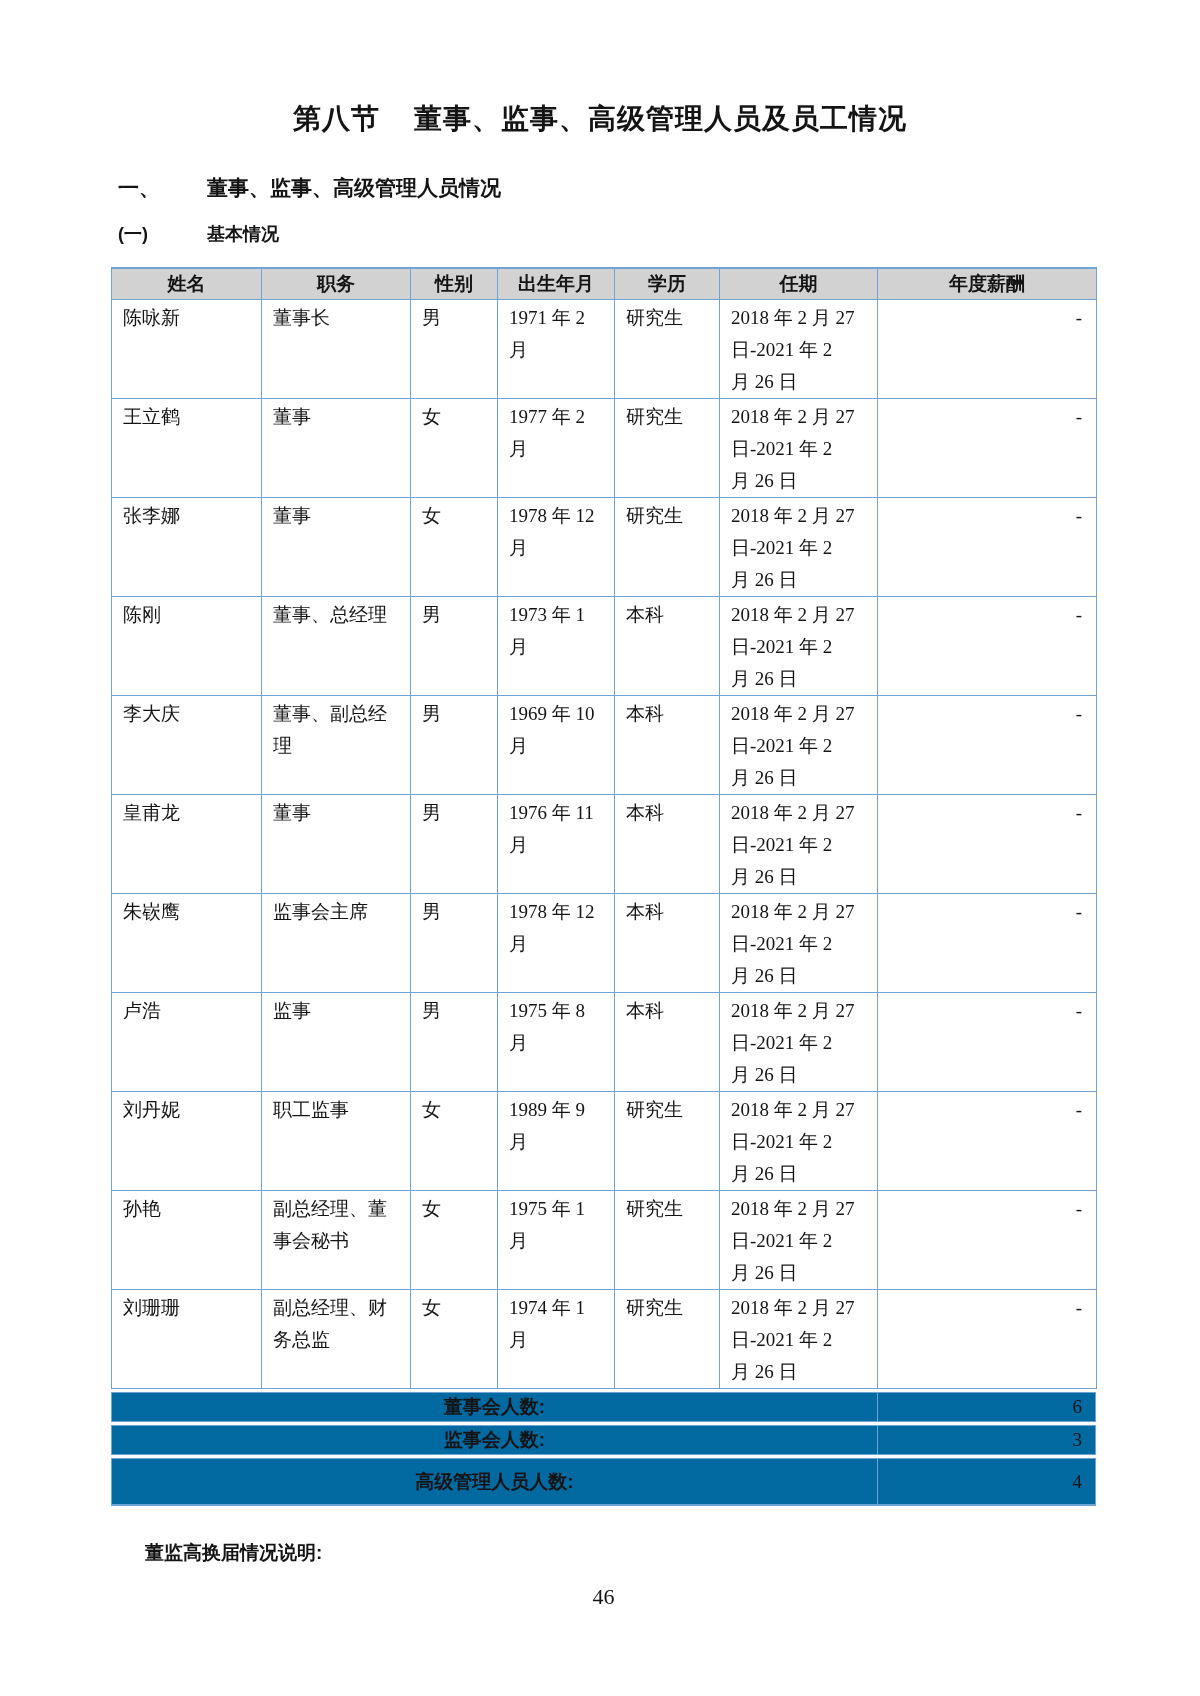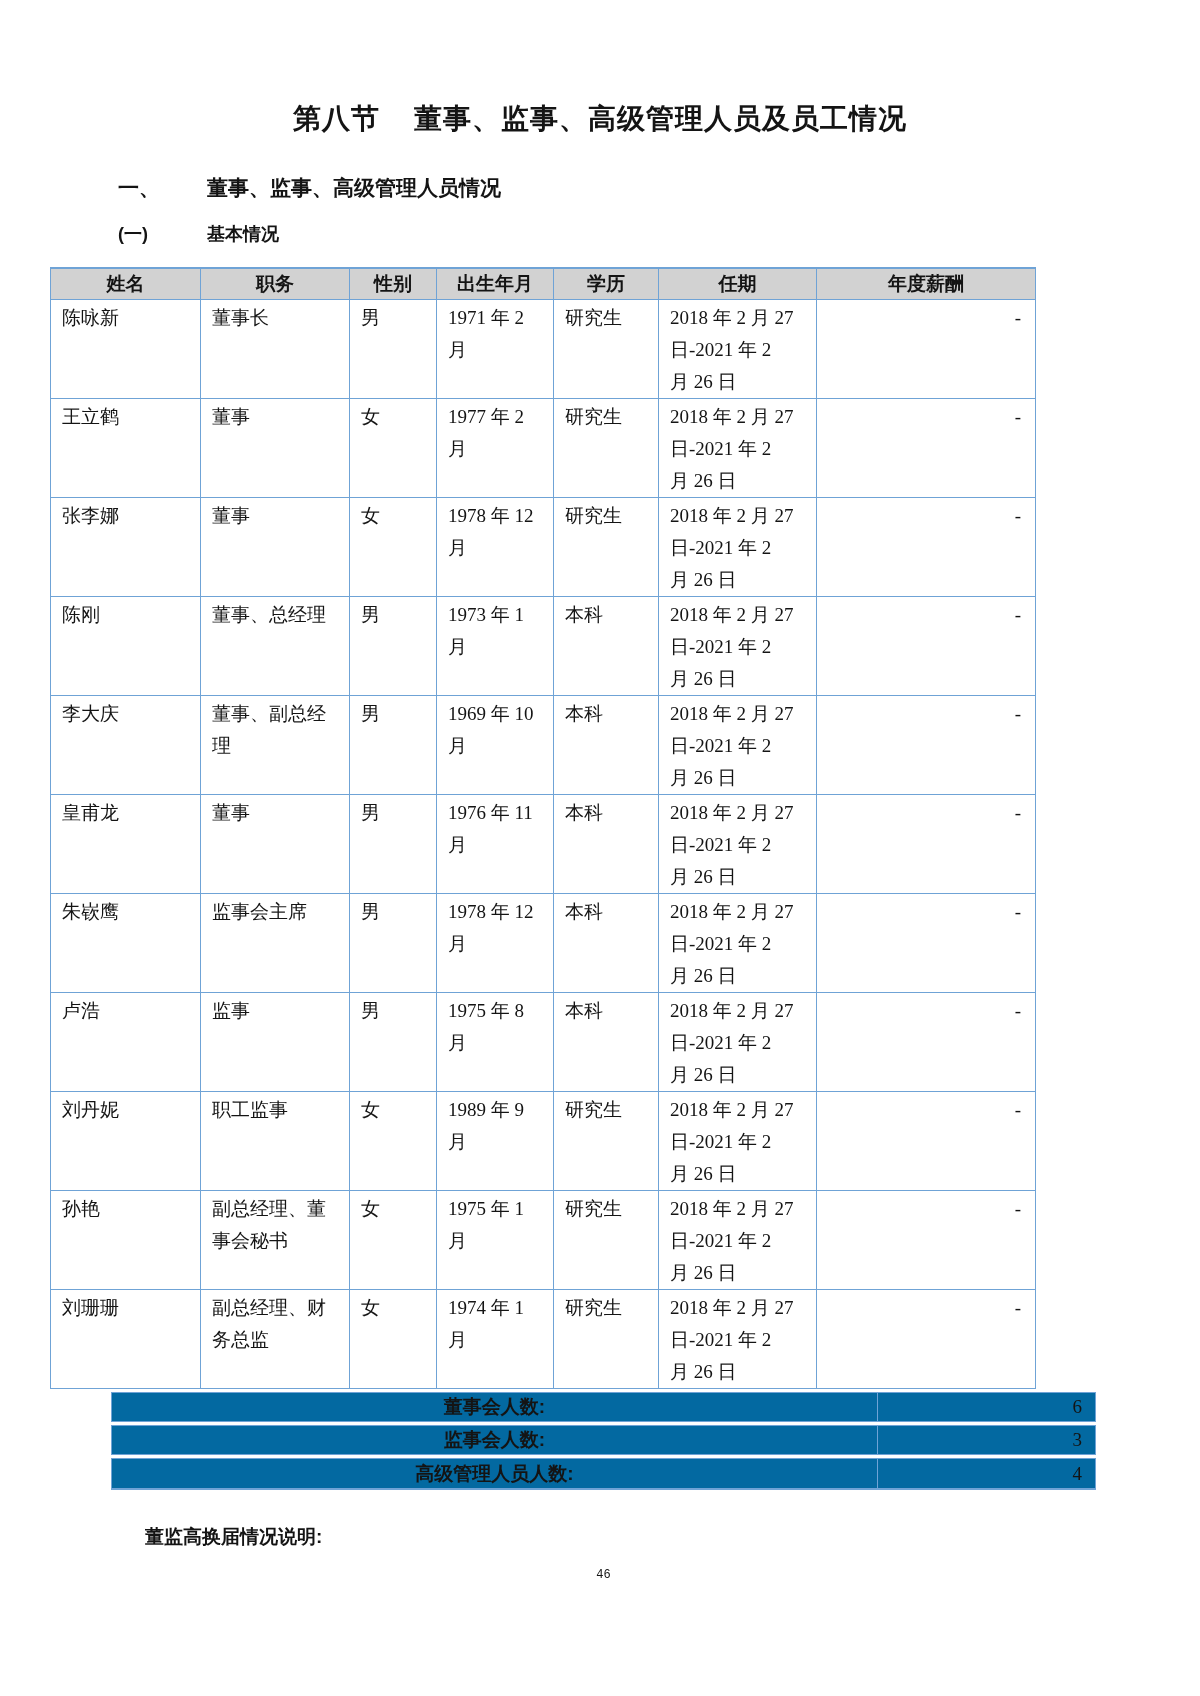--- a/index.html
+++ b/index.html
@@ -37,21 +37,21 @@
   .h2 .h-no{display:inline-block;width:89px;}
   .h3{
     margin:22px 0 0 118px;
     font-family:"Liberation Sans","DejaVu Sans",sans-serif;
     font-size:18px;
     font-weight:bold;
     line-height:23px;
   }
   .h3 .h-no{display:inline-block;width:89px;font-weight:bold;}
   table.personnel{
-    margin:21px 0 0 50px;
+    margin:21px 0 0 111px;
     width:985px;
     border-collapse:collapse;
     table-layout:fixed;
     font-size:19px;
   }
   table.personnel th{
     border:1px solid var(--tb);
     border-top:2px solid var(--tb);
     background:var(--hbg);
     height:30px;
@@ -74,21 +74,21 @@
   .summary{margin-left:111px;width:985px;}
   .summary-row{
     display:flex;
     margin-top:3px;
     border:1px solid var(--tb);
     height:30px;
     box-sizing:border-box;
     align-items:stretch;
     background:#0369a1;
   }
-  .summary-row.last{border-bottom-width:2px;height:32px;gap:29px;}
+  .summary-row.last{border-bottom-width:2px;height:48px;gap:29px;}
   .summary-label{
     width:765px;
     border-right:1px solid var(--tb);
     display:flex;align-items:center;justify-content:center;
     font-family:"Liberation Sans","DejaVu Sans",sans-serif;
     font-weight:bold;
     font-size:19px;
   }
   .summary-value{
     flex:1;
@@ -100,22 +100,22 @@
     margin:34px 0 8px 145px;
     font-family:"Liberation Sans","DejaVu Sans",sans-serif;
     font-weight:bold;
     font-size:19px;
   }
   .pageno{
     margin-top:18px;
     margin-left:111px;
     width:985px;
     text-align:center;
-    font-family:Liberation Mono, monospace;
-    font-size:12px;
+    font-family:Liberation Serif, serif;
+    font-size:22px;
   }
 </style>
 </head>
 <body>
 
 <div class="page">
 
   <h1 class="title"><span>第八节</span><span class="title-gap"></span><span>董事、监事、高级管理人员及员工情况</span></h1>
 
   <div class="h2"><span class="h-no">一、</span><span>董事、监事、高级管理人员情况</span></div>

